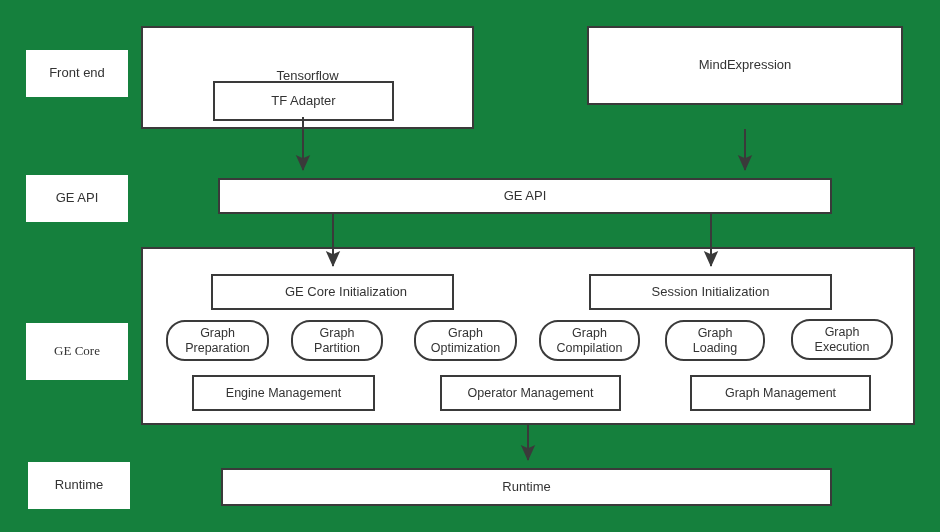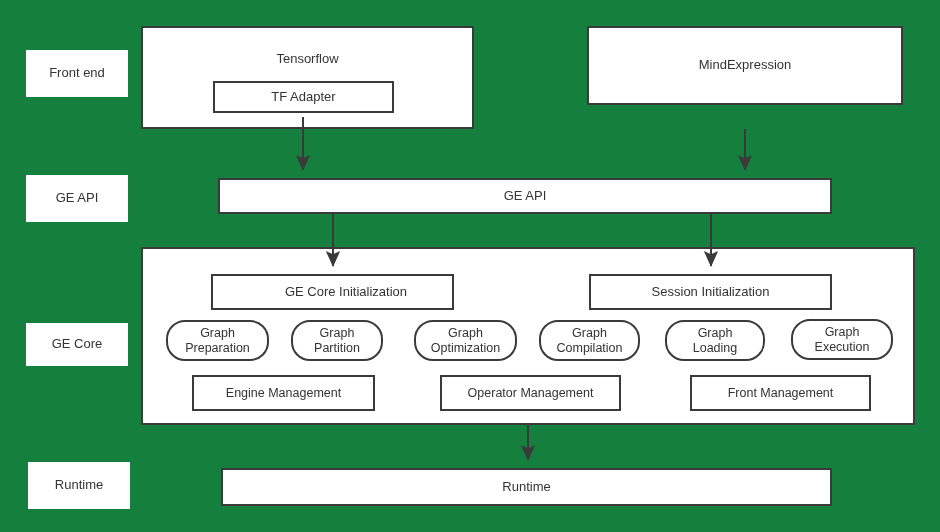--- a/index.html
+++ b/index.html
@@ -32,21 +32,21 @@
   .noborder {
     border: none;
   }
   .lane-label {
     font-size: 13px;
   }
   .frontend-frame {
     font-size: 13px;
     align-items: flex-start;
     justify-content: center;
-    padding-top: 24px;
+    padding-top: 41px;
   }
   .gecore-frame {
     background: #ffffff;
   }
   .api-box { font-size: 13px; }
   .sub-box { font-size: 13px; }
   .small-box { font-size: 12.5px; }
   .mgmt-box { font-size: 12.5px; }
   .runtime-box { font-size: 13px; }
   .two-line { white-space: pre-line; border-radius: 19px; }
@@ -64,31 +64,31 @@
 <body>
 
 <div id="canvas">
 
   <div class="box noborder lane-label" style="left:26px; top:50px; width:102px; height:47px;">
     <span>Front end</span>
   </div>
   <div class="box noborder lane-label" style="left:26px; top:175px; width:102px; height:47px;">
     <span>GE API</span>
   </div>
-  <div class="box noborder lane-label" style="left:26px; top:323px; width:102px; height:43px;">
+  <div class="box noborder lane-label" style="left:26px; top:323px; width:102px; height:57px;font-family:Liberation Serif, serif;">
     <span>GE Core</span>
   </div>
   <div class="box noborder lane-label" style="left:28px; top:462px; width:102px; height:47px;">
     <span>Runtime</span>
   </div>
 
   <div class="box bordered frontend-frame" style="left:141px; top:26px; width:333px; height:103px;">
     <span>Tensorflow</span>
   </div>
-  <div class="box bordered sub-box" style="left:213px; top:81px; width:181px; height:32px;">
+  <div class="box bordered sub-box" style="left:213px; top:81px; width:181px; height:40px;">
     <span>TF Adapter</span>
   </div>
 
   <div class="box bordered sub-box" style="left:587px; top:26px; width:316px; height:79px;">
     <span>MindExpression</span>
   </div>
 
   <div class="box bordered api-box" style="left:218px; top:178px; width:614px; height:36px;">
     <span>GE API</span>
   </div>
@@ -127,21 +127,21 @@
 Execution</span>
   </div>
 
   <div class="box bordered mgmt-box" style="left:192px; top:375px; width:183px; height:36px;">
     <span>Engine Management</span>
   </div>
   <div class="box bordered mgmt-box" style="left:440px; top:375px; width:181px; height:36px;">
     <span>Operator Management</span>
   </div>
   <div class="box bordered mgmt-box" style="left:690px; top:375px; width:181px; height:36px;">
-    <span>Front Management</span>
+    <span>Graph Management</span>
   </div>
 
   <div class="box bordered runtime-box" style="left:221px; top:468px; width:611px; height:38px;">
     <span>Runtime</span>
   </div>
 
   <svg class="arrows" viewBox="0 0 940 532">
     <defs>
       <marker id="ah" markerWidth="9" markerHeight="9" refX="7.5" refY="4.2" orient="auto" markerUnits="strokeWidth">
         <path d="M0,0.6 L8,4.2 L0,7.8 L1.6,4.2 Z" fill="#3a3a3a"></path>

